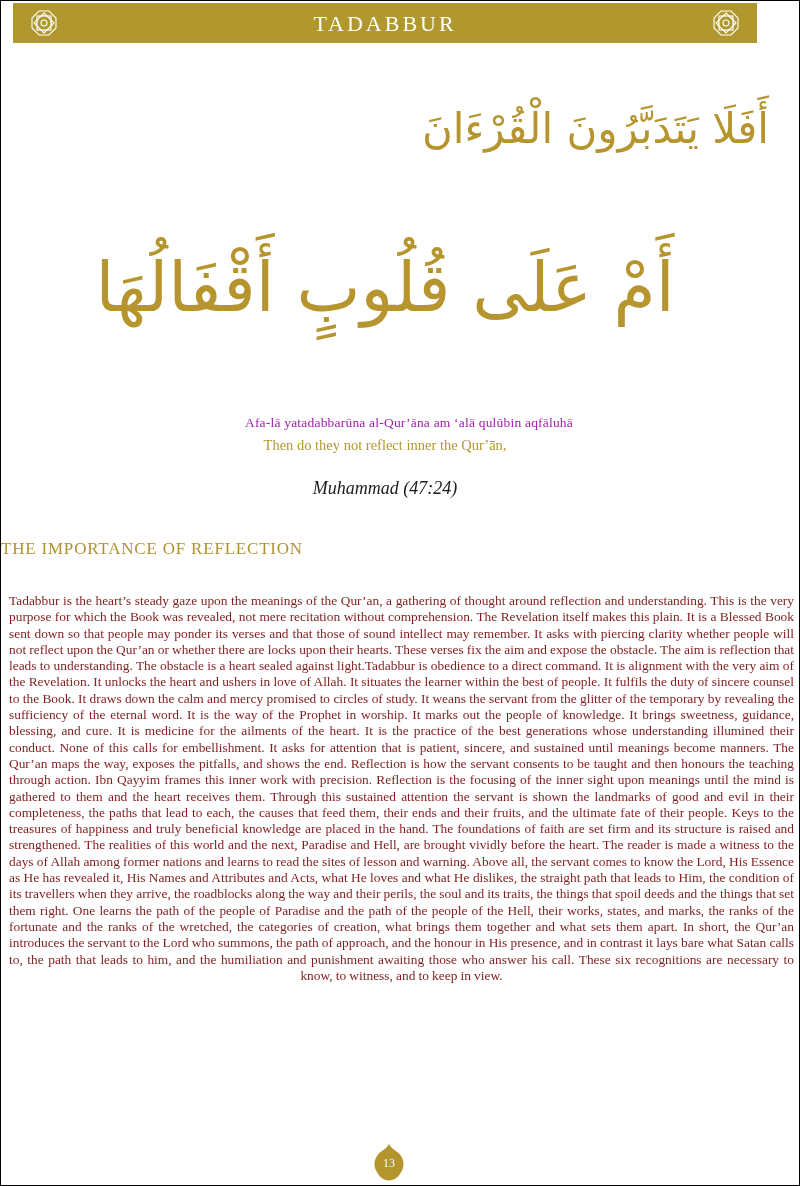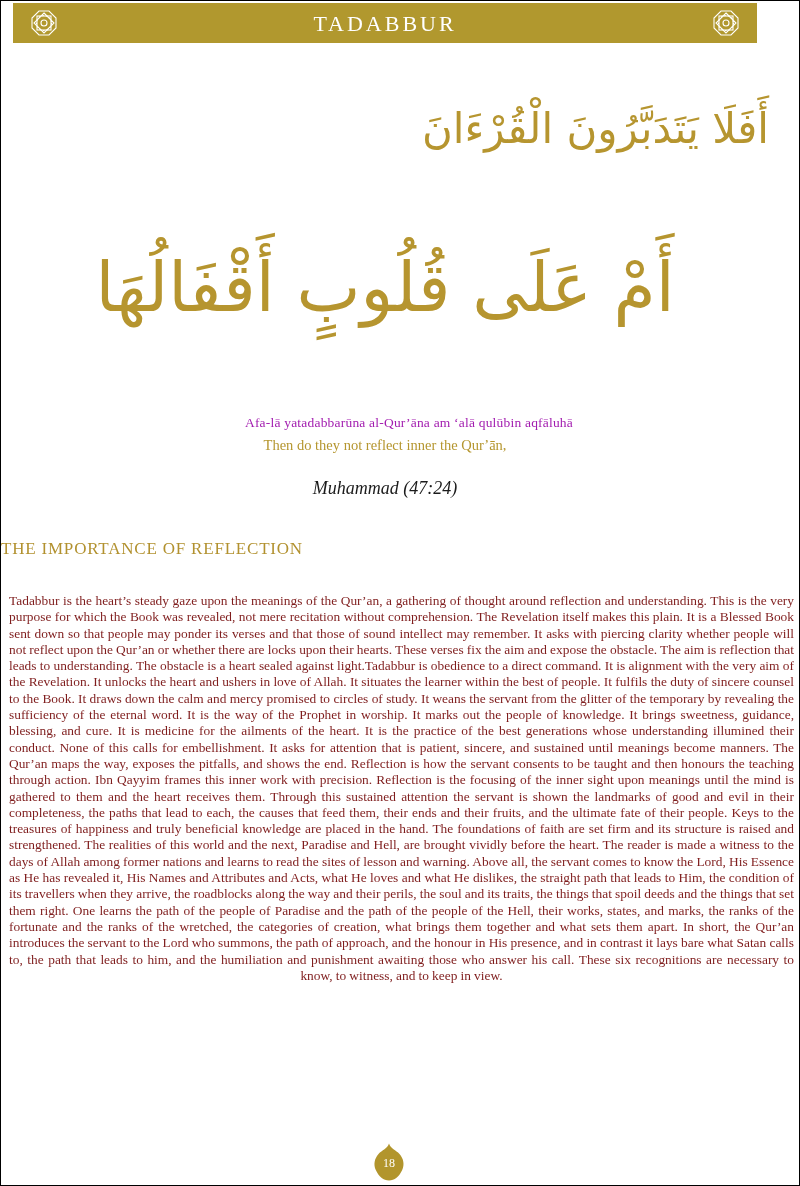--- a/index.html
+++ b/index.html
@@ -113,16 +113,16 @@
   <div class="page-badge">
     <svg width="34" height="41" viewBox="0 0 34 41">
       <path d="M17 1.5
                C18.5 6.5, 24 8, 27.5 12
                C31.5 16.5, 32.8 22.5, 30.2 28
                C27.2 34.5, 22.5 38.5, 17 38.5
                C11.5 38.5, 6.8 34.5, 3.8 28
                C1.2 22.5, 2.5 16.5, 6.5 12
                C10 8, 15.5 6.5, 17 1.5 Z" fill="#B2952C"></path>
     </svg>
-    <span class="page-number">18</span>
+    <span class="page-number">13</span>
   </div>
 
 </div>
 
 </body></html>

